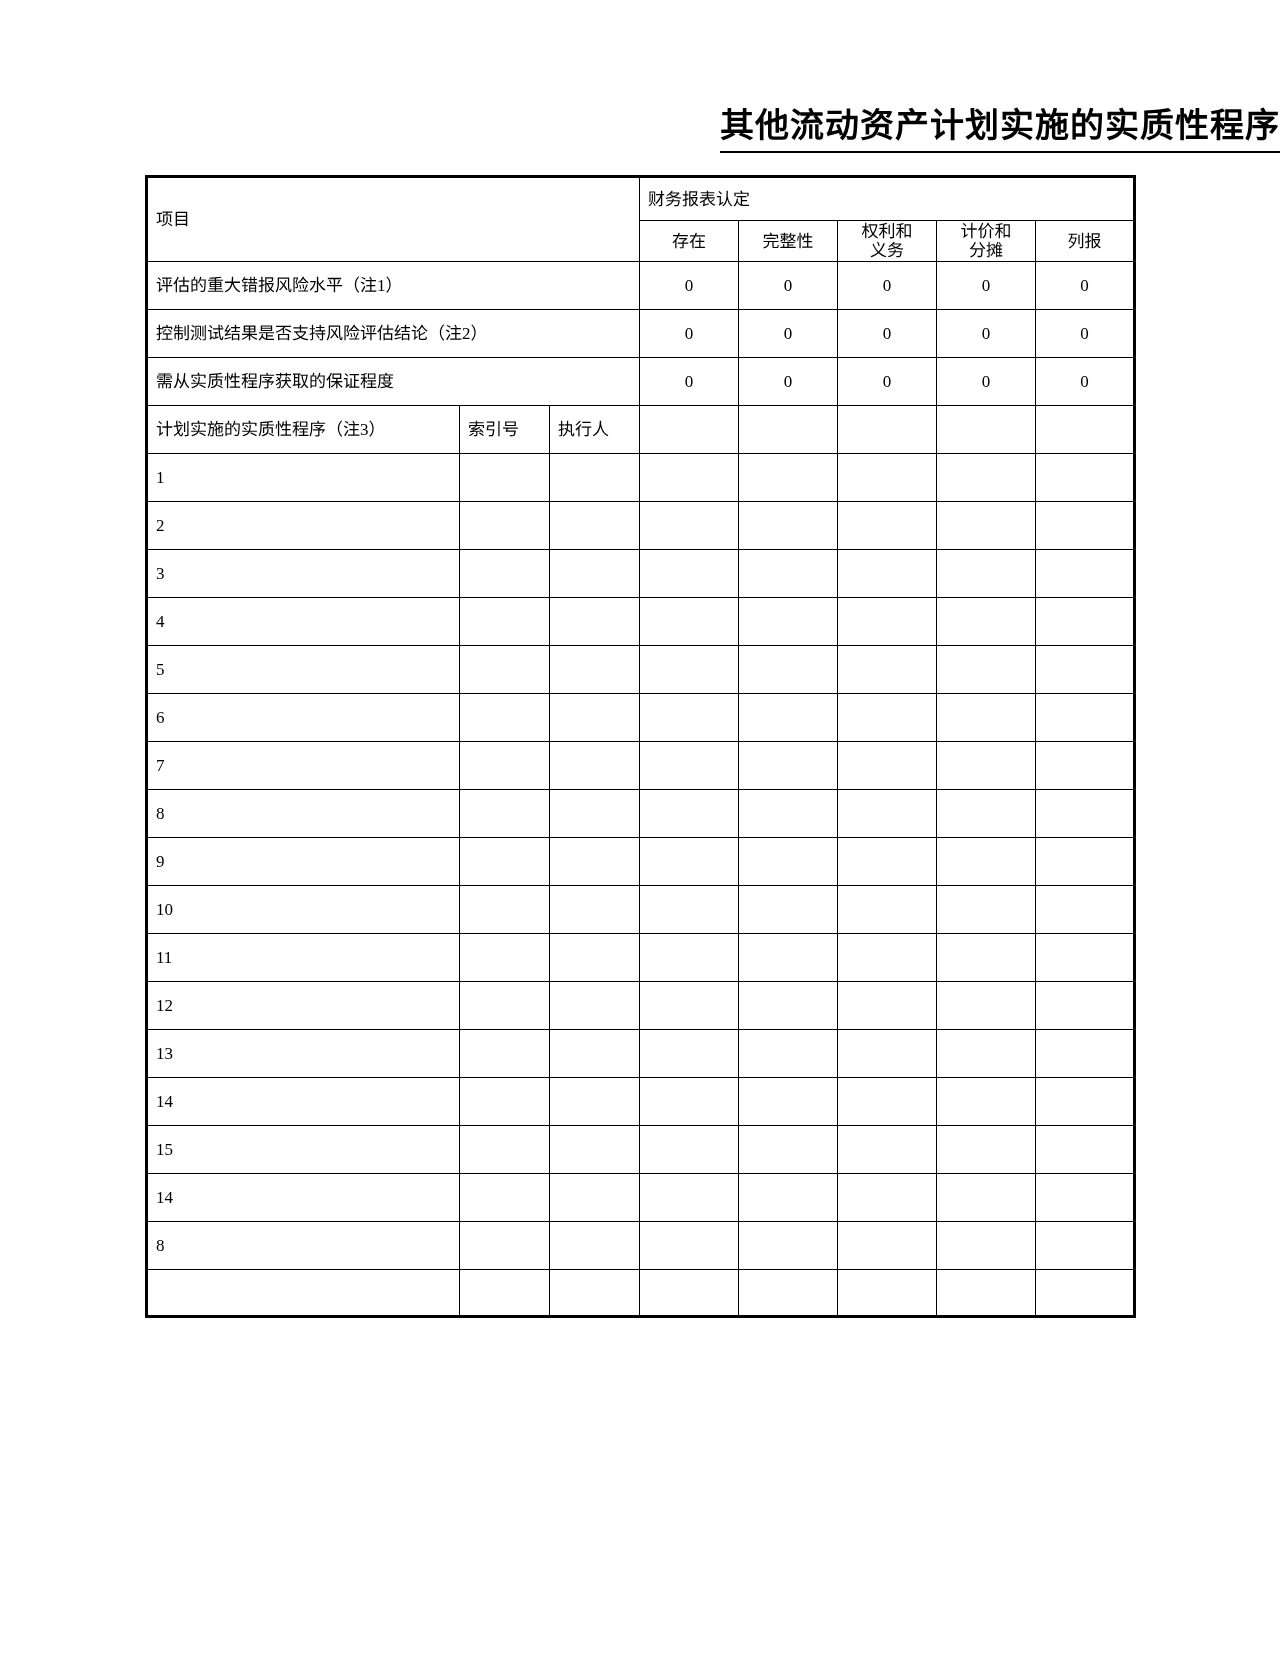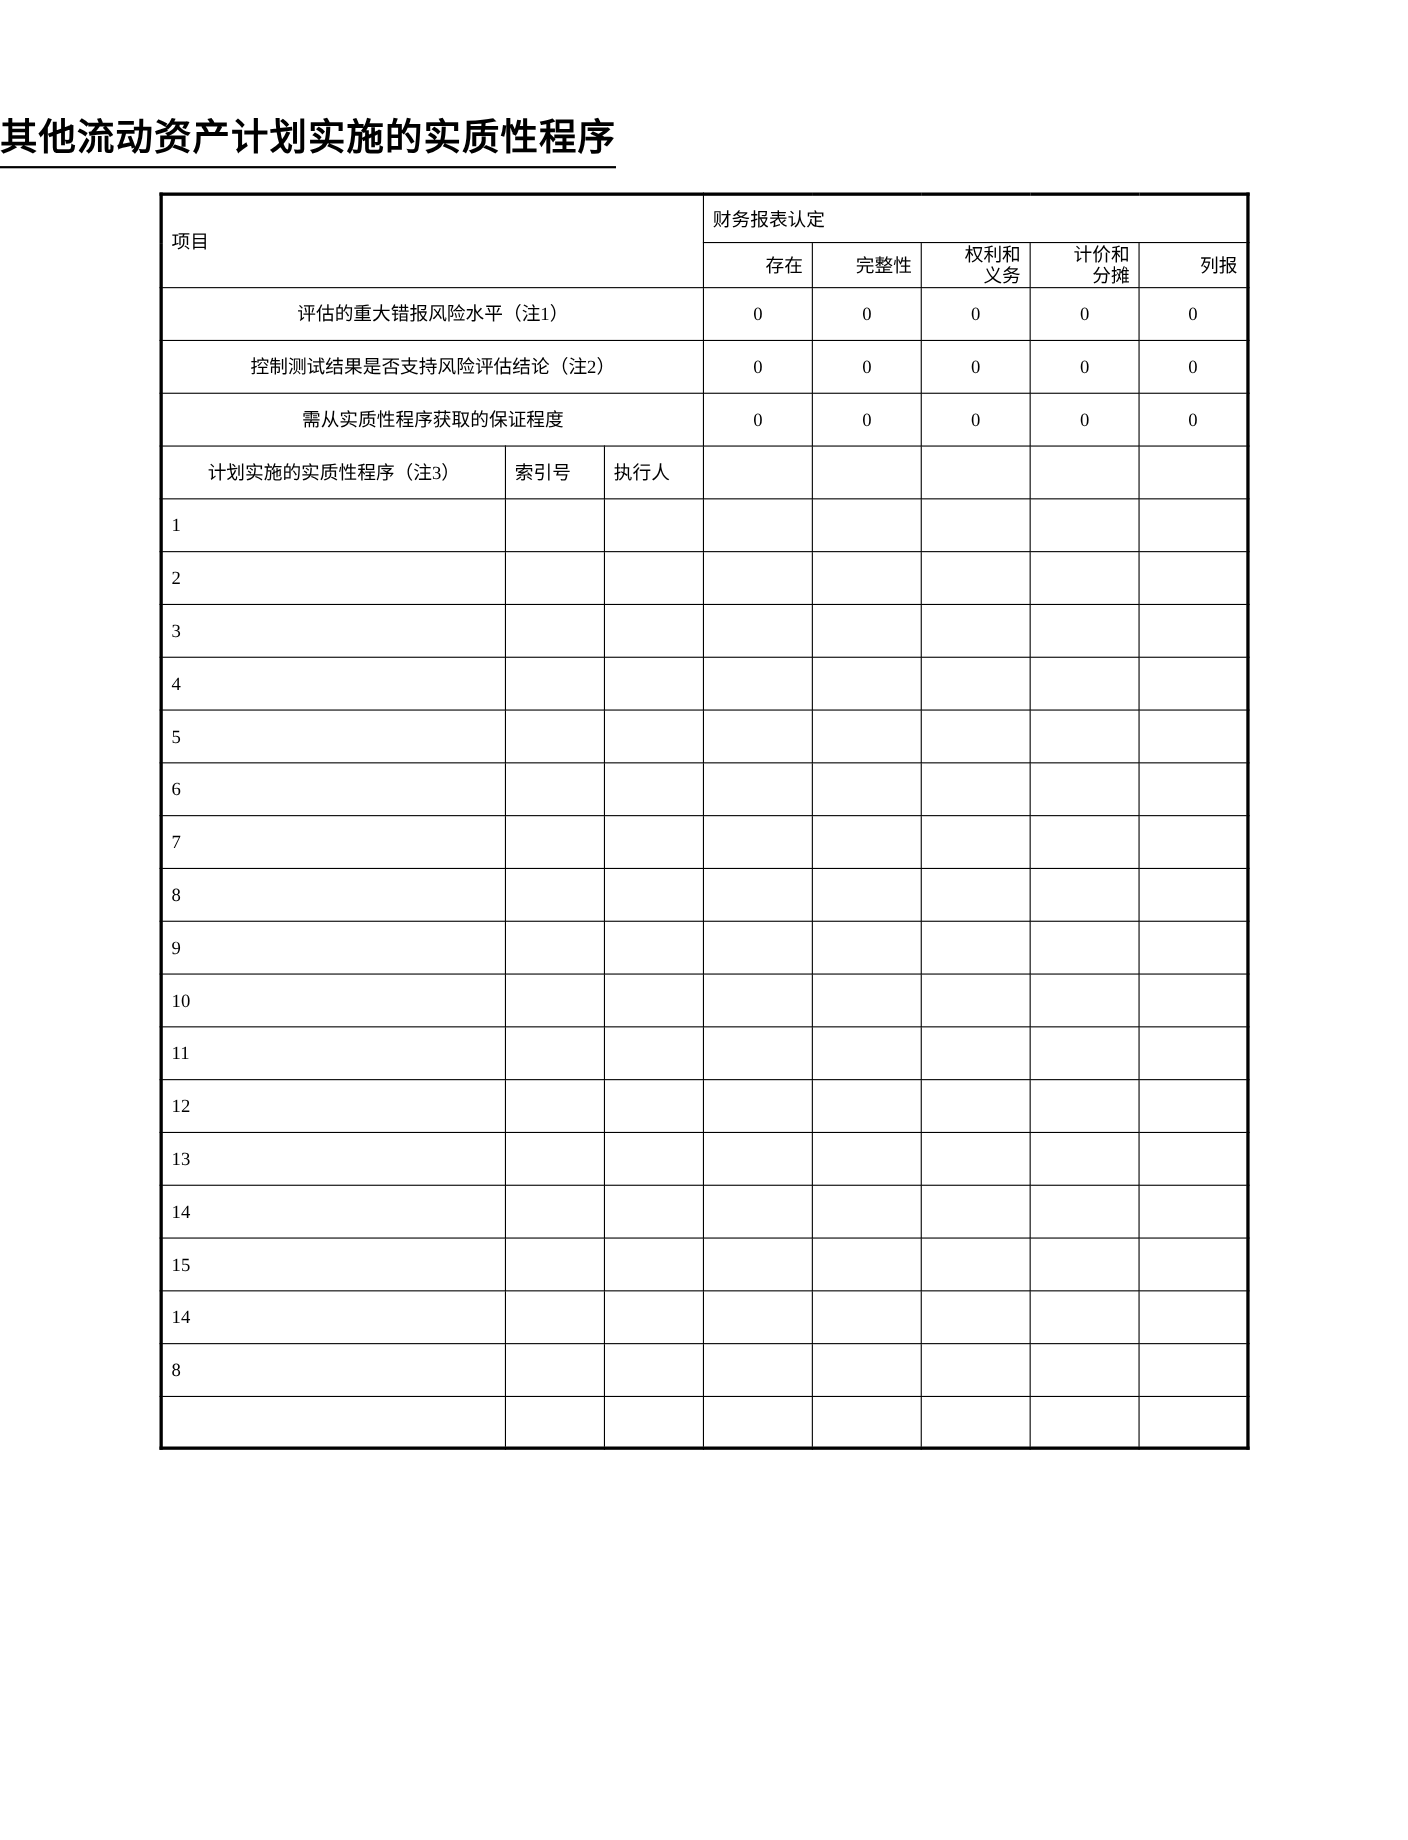--- a/index.html
+++ b/index.html
@@ -19,21 +19,21 @@
   .page {
     position: relative;
     width: 1280px;
     height: 1673px;
     box-sizing: border-box;
     padding: 0;
   }
 
   
   .title-wrap {
-    text-align: left;
+    text-align: right;
     padding-top: 103px;
     padding-bottom: 0;
   }
   .doc-title {
     display: inline-block;
     font-size: 34px;
     line-height: 46px;
     font-weight: 700;
     letter-spacing: 1px;
     border-bottom: 2px solid #000;
@@ -64,30 +64,30 @@
 
   th.hdr-item {
     text-align: left;
     height: 82px;
   }
   th.hdr-group {
     text-align: left;
     height: 42px;
   }
   th.hdr-sub {
-    text-align: right;
+    text-align: center;
     height: 40px;
   }
   th.hdr-sub .two-line {
     display: block;
     line-height: 19px;
   }
 
   td.row-label {
-    text-align: center;
+    text-align: left;
     height: 47px;
   }
   td.val {
     text-align: center;
     height: 47px;
   }
   td.sub-col {
     text-align: left;
   }
 

